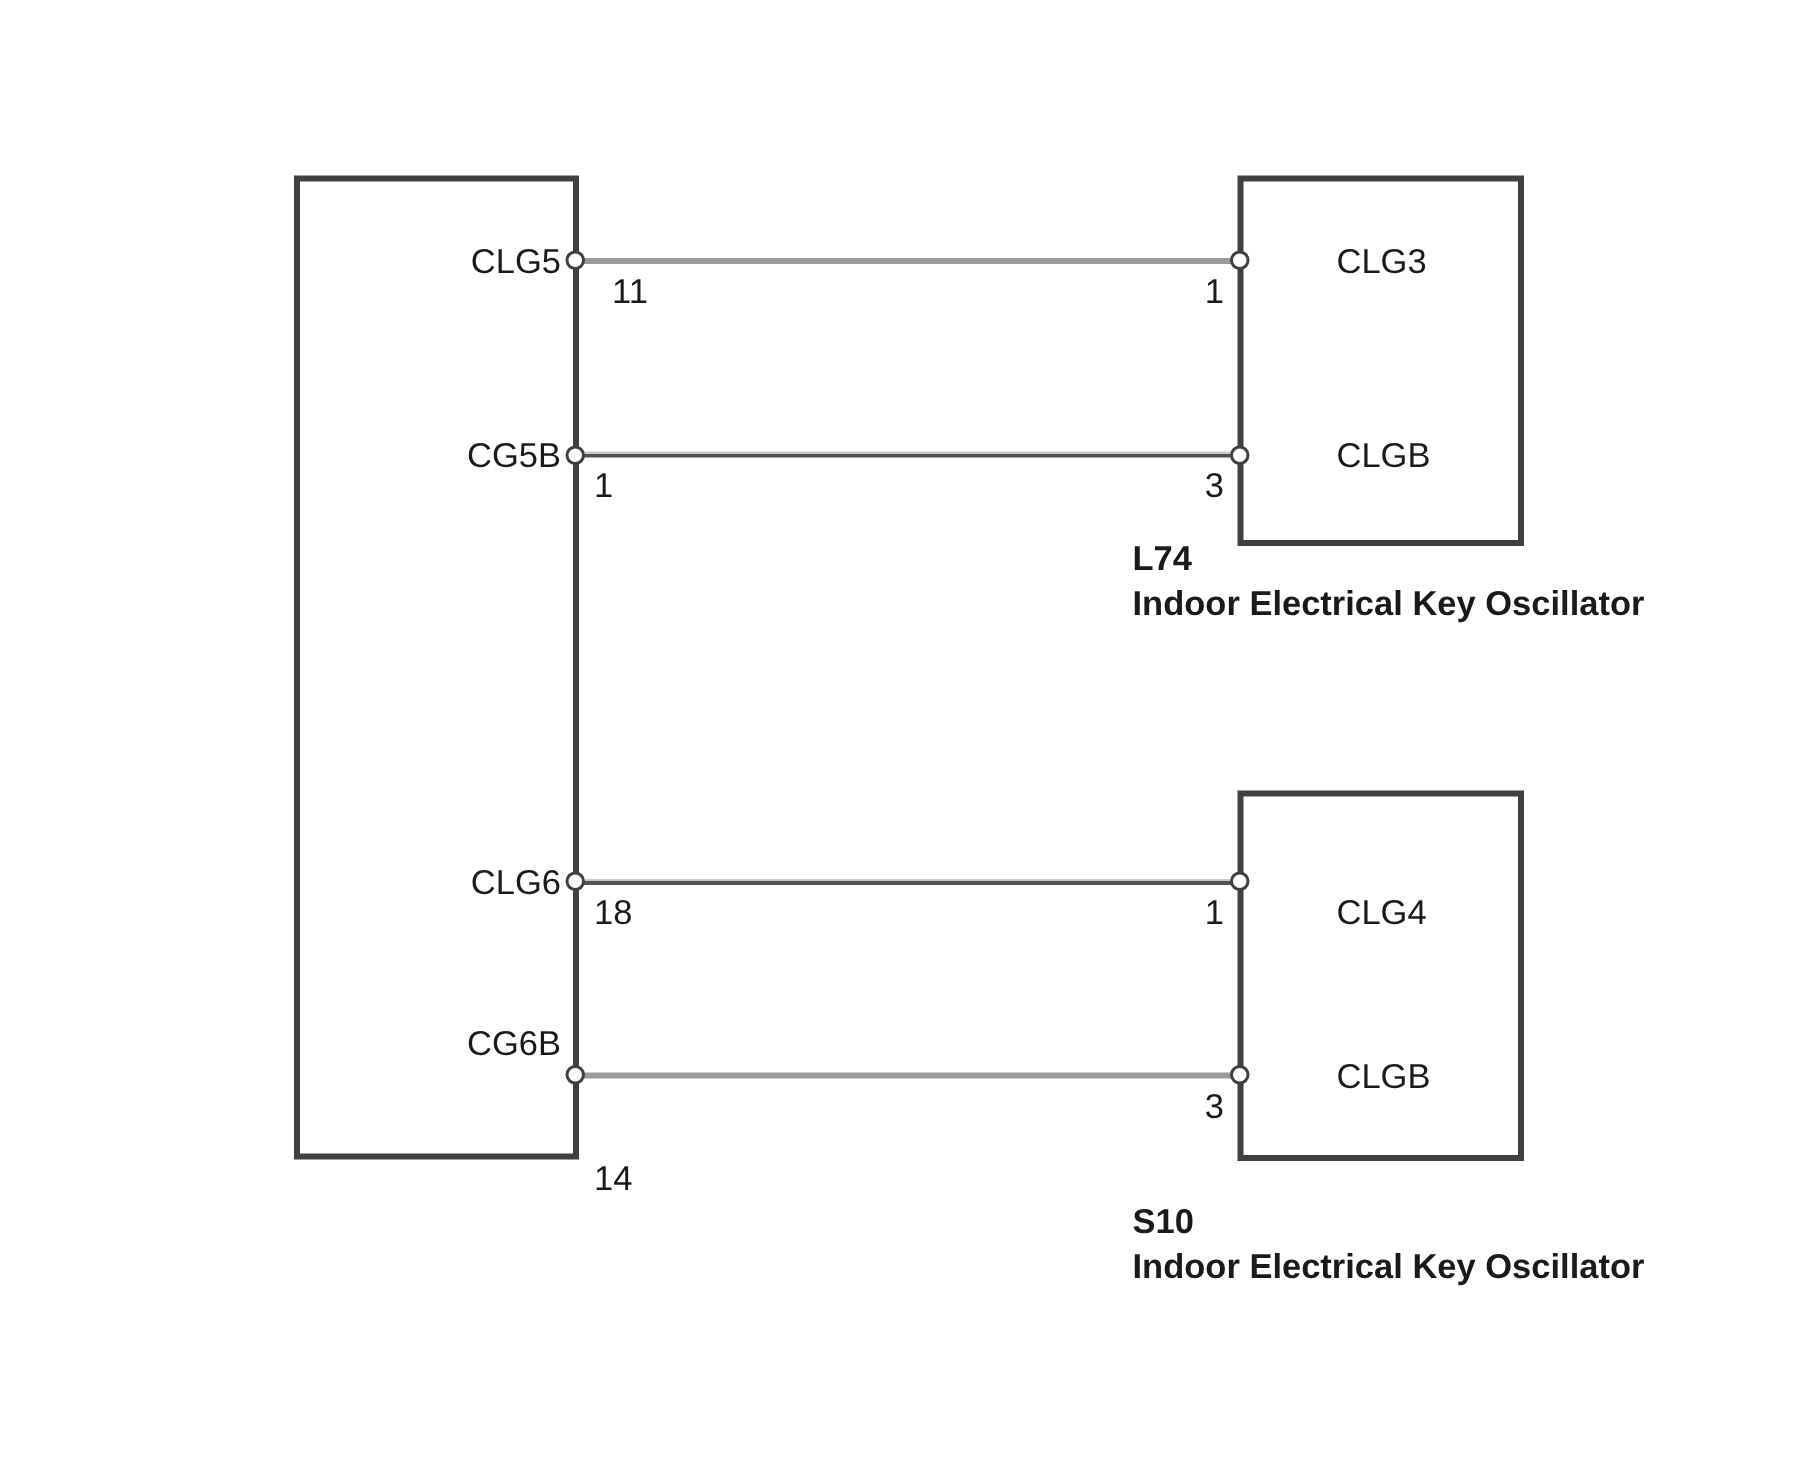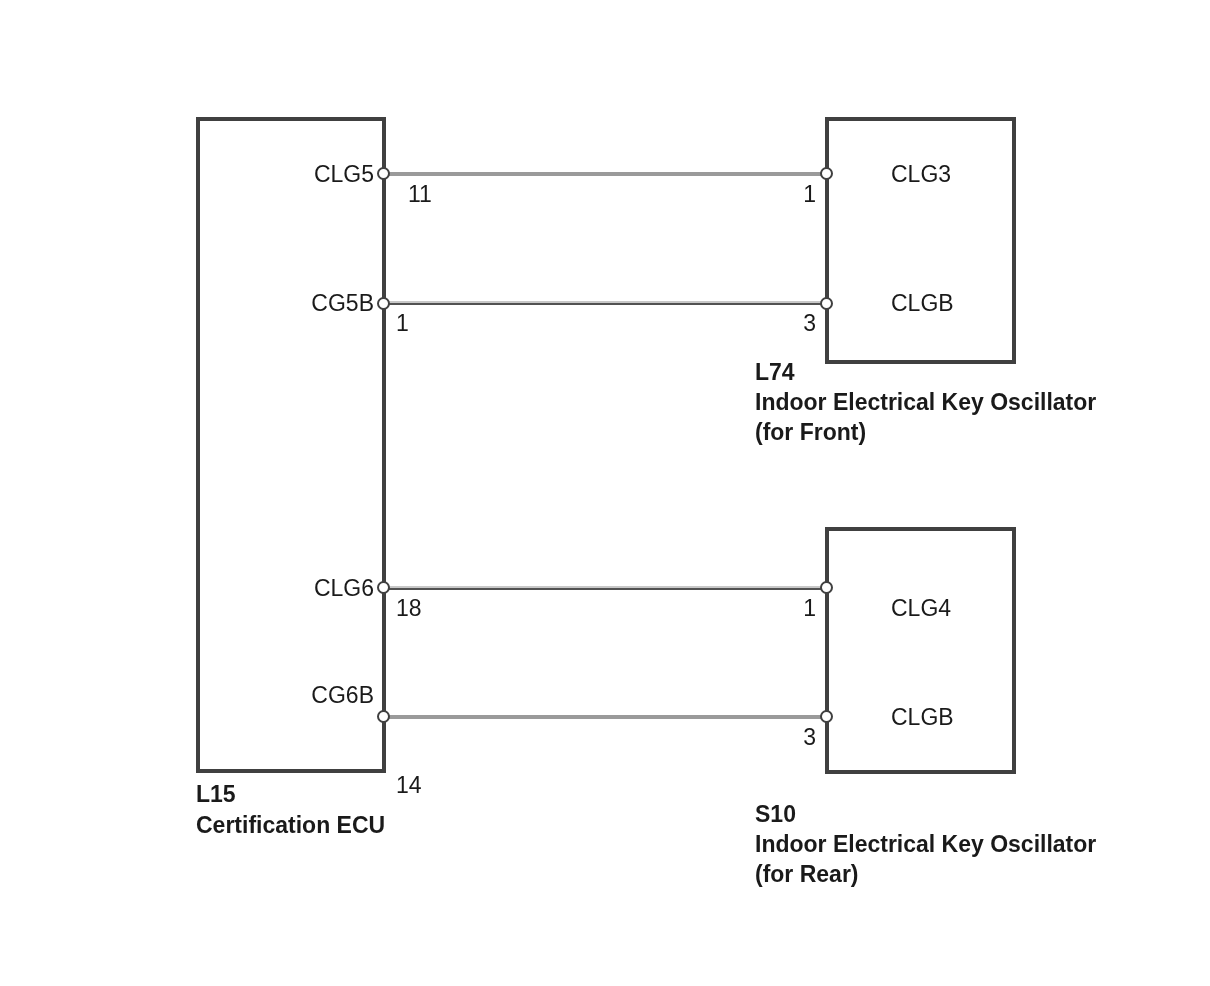--- a/index.html
+++ b/index.html
@@ -133,30 +133,24 @@
   <div class="pin-number pin-number-right" style="top:181px;">1</div>
   <div class="pin-number pin-number-right" style="top:310px;">3</div>
   <div class="pin-number pin-number-right" style="top:595px;">1</div>
   <div class="pin-number pin-number-right" style="top:724px;">3</div>
 
   <div class="pin-label pin-label-right" style="top:160px;">CLG3</div>
   <div class="pin-label pin-label-right" style="top:289px;">CLGB</div>
   <div class="pin-label pin-label-right" style="top:594px;">CLG4</div>
   <div class="pin-label pin-label-right" style="top:703px;">CLGB</div>
 
-  <div class="caption" id="ecu-caption">
-    <div>L15</div>
-    <div>Certification ECU</div>
-  </div>
 
   <div class="caption" id="front-caption">
     <div>L74</div>
     <div>Indoor Electrical Key Oscillator</div>
-    <div>(for Front)</div>
   </div>
 
   <div class="caption" id="rear-caption">
     <div>S10</div>
     <div>Indoor Electrical Key Oscillator</div>
-    <div>(for Rear)</div>
   </div>
 
 </div>
 
 </body></html>

